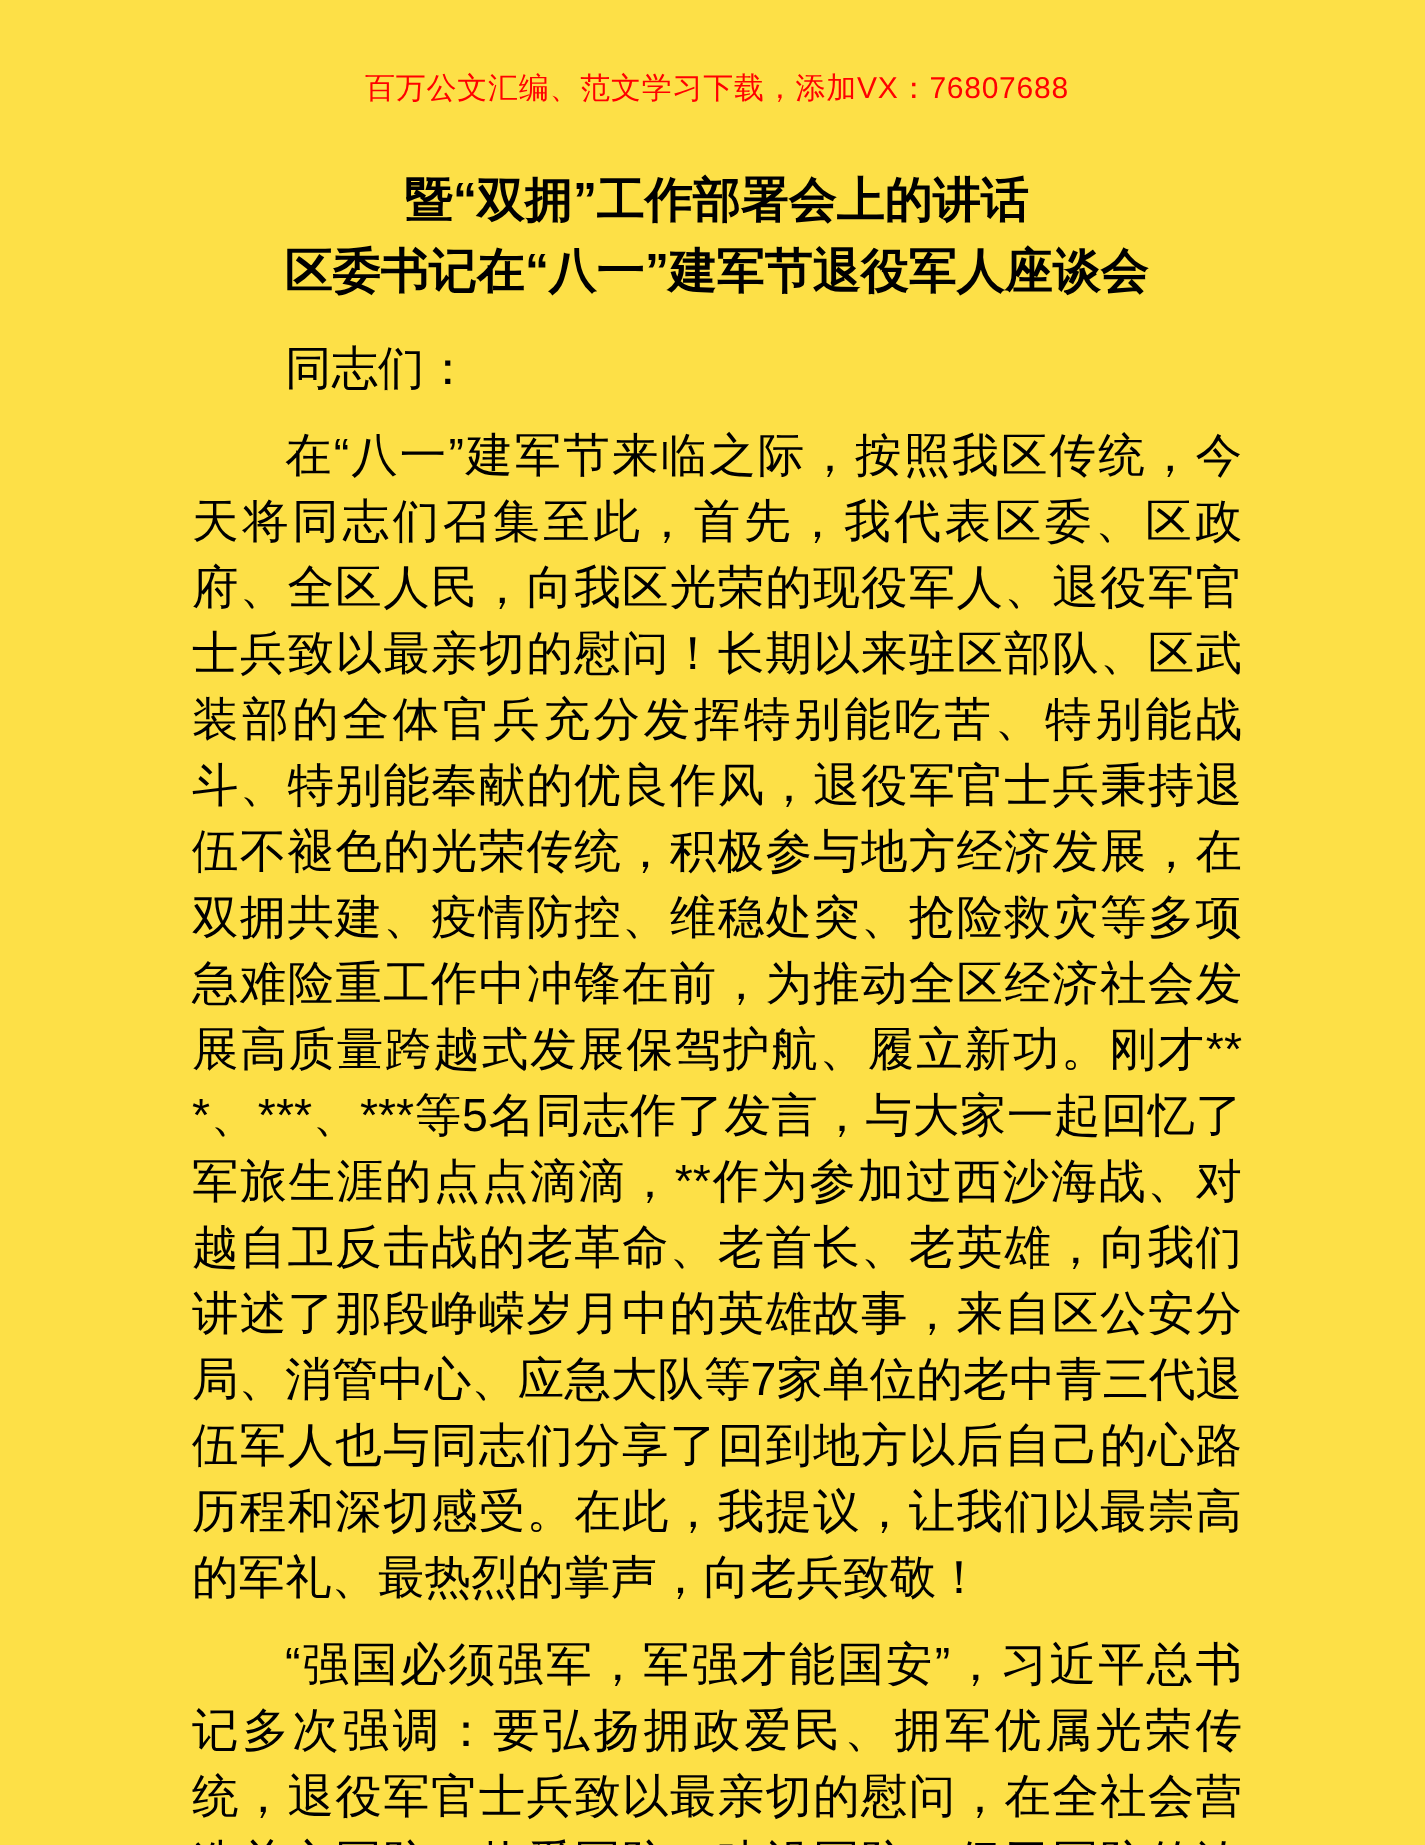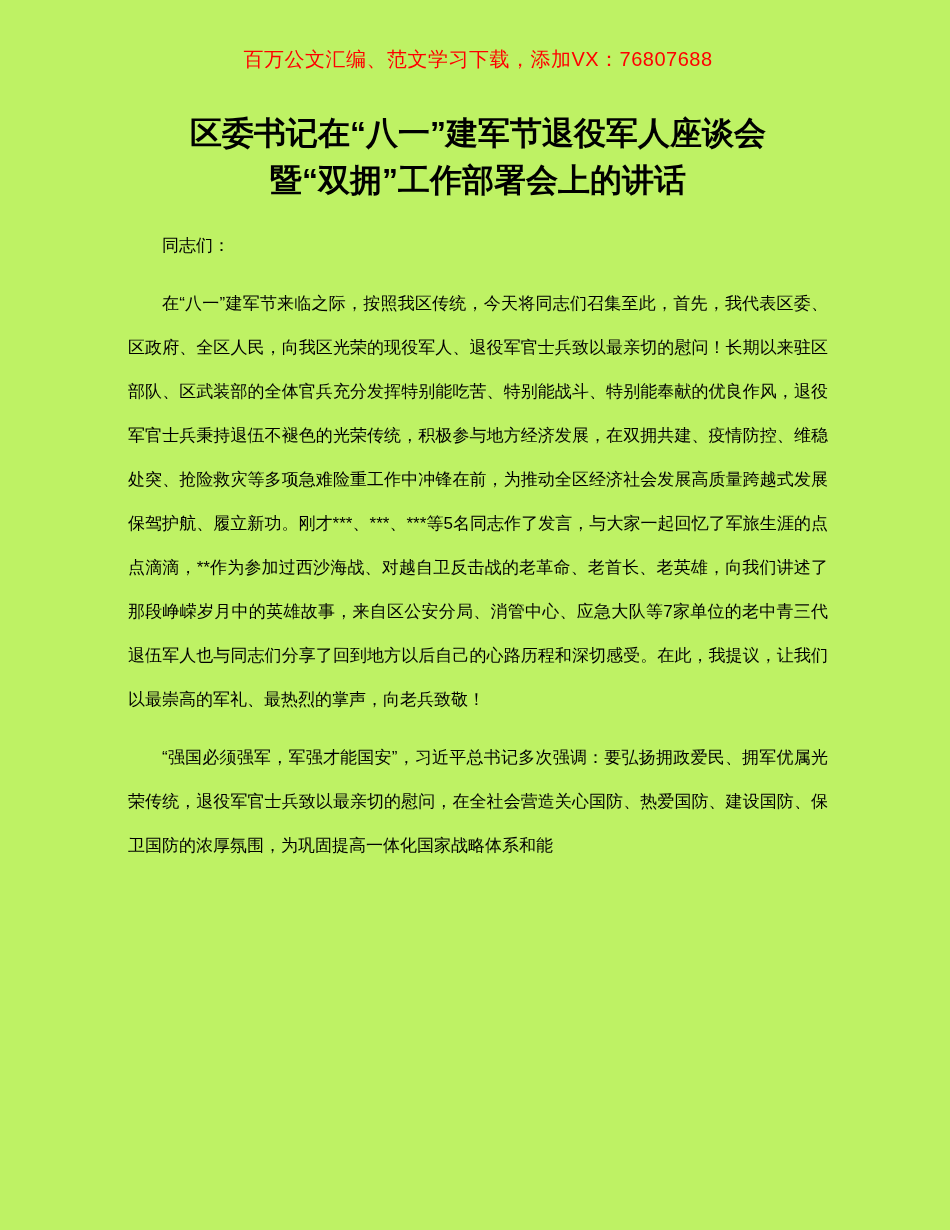--- a/index.html
+++ b/index.html
@@ -12,21 +12,21 @@
     height: 1230px;
     overflow: hidden;
     font-family: "Liberation Sans", "DejaVu Sans", sans-serif;
     color: #000000;
   }
   .page {
     box-sizing: border-box;
     width: 950px;
     height: 1230px;
     padding: 46px 122px 0 128px;
-    background: #bef264;
+    background: #fde047;
   }
   .notice {
     text-align: center;
     color: #ff0000;
     font-size: 20px;
     line-height: 26px;
     margin-bottom: 38px;
     letter-spacing: 0.5px;
   }
   .doc-title {
@@ -35,38 +35,38 @@
     font-size: 32px;
     font-weight: 700;
     line-height: 47px;
     color: #000000;
   }
   .title-line {
     display: block;
   }
   .para {
     margin: 0 0 14px 0;
-    font-size: 17px;
+    font-size: 31px;
     line-height: 44px;
     text-align: justify;
     text-indent: 2em;
     color: #000000;
     word-break: break-all;
   }
 </style>
 </head>
 <body>
 
 <div class="page">
 
   <div class="notice">百万公文汇编、范文学习下载，添加VX：76807688</div>
 
   <h1 class="doc-title">
+    <span class="title-line">暨“双拥”工作部署会上的讲话</span>
     <span class="title-line">区委书记在“八一”建军节退役军人座谈会</span>
-    <span class="title-line">暨“双拥”工作部署会上的讲话</span>
   </h1>
 
   <p class="para">同志们：</p>
 
   <p class="para">在“八一”建军节来临之际，按照我区传统，今天将同志们召集至此，首先，我代表区委、区政府、全区人民，向我区光荣的现役军人、退役军官士兵致以最亲切的慰问！长期以来驻区部队、区武装部的全体官兵充分发挥特别能吃苦、特别能战斗、特别能奉献的优良作风，退役军官士兵秉持退伍不褪色的光荣传统，积极参与地方经济发展，在双拥共建、疫情防控、维稳处突、抢险救灾等多项急难险重工作中冲锋在前，为推动全区经济社会发展高质量跨越式发展保驾护航、履立新功。刚才***、***、***等5名同志作了发言，与大家一起回忆了军旅生涯的点点滴滴，**作为参加过西沙海战、对越自卫反击战的老革命、老首长、老英雄，向我们讲述了那段峥嵘岁月中的英雄故事，来自区公安分局、消管中心、应急大队等7家单位的老中青三代退伍军人也与同志们分享了回到地方以后自己的心路历程和深切感受。在此，我提议，让我们以最崇高的军礼、最热烈的掌声，向老兵致敬！</p>
 
   <p class="para">“强国必须强军，军强才能国安”，习近平总书记多次强调：要弘扬拥政爱民、拥军优属光荣传统，退役军官士兵致以最亲切的慰问，在全社会营造关心国防、热爱国防、建设国防、保卫国防的浓厚氛围，为巩固提高一体化国家战略体系和能</p>
 
 </div>
 

